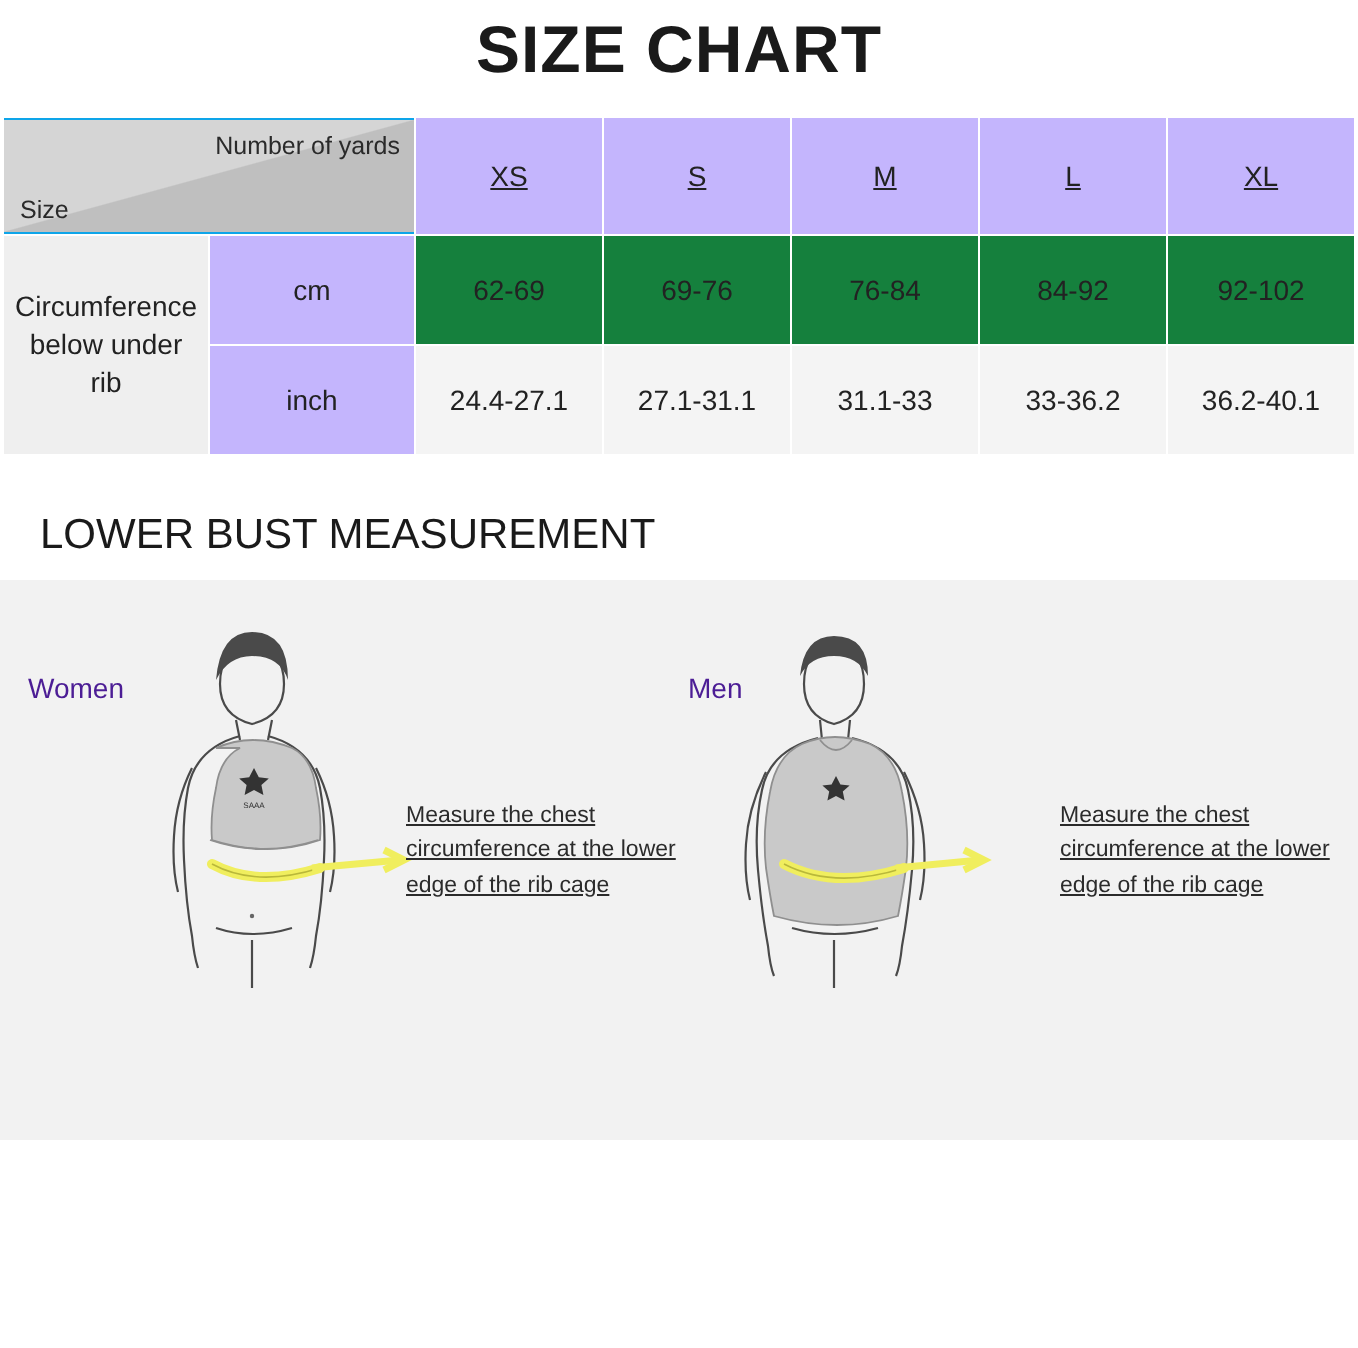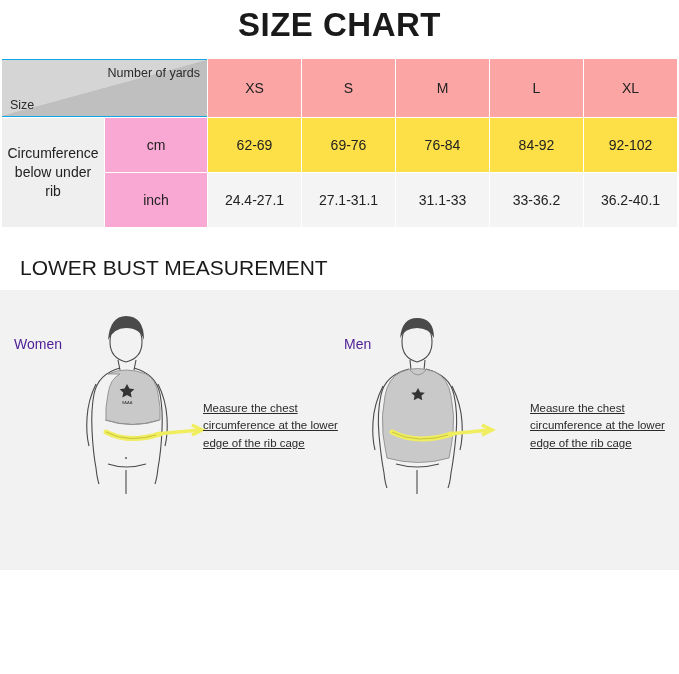--- a/index.html
+++ b/index.html
@@ -42,24 +42,25 @@
   }
   table.size-table td, table.size-table th {
     border: 1px solid #ffffff;
     text-align: center;
     vertical-align: middle;
     font-size: 14px;
     font-weight: normal;
     color: #222222;
   }
   .hdr-cell {
-    background: #fca5a5;
+    background: #c4b5fd;
     height: 56px;
     font-size: 17px;
     color: #1c1c1c;
+    text-decoration: underline;
   }
   .corner-cell {
     background: #0ea5e9;
     position: relative;
     padding: 0;
   }
   .corner-inner {
     position: relative;
     width: 100%;
     height: 56px;
@@ -86,31 +87,31 @@
     color: #2a2a2a;
   }
   .row-label {
     background: #efefef;
     font-size: 13.5px;
     color: #333333;
     line-height: 1.35;
     padding: 6px 4px;
   }
   .unit-cell {
-    background: #f9a8d4;
+    background: #c4b5fd;
     font-size: 14px;
     color: #333333;
     margin-top: 47px;
   }
   .val-cell {
     height: 52px;
     font-size: 15px;
     color: #1f1f1f;
   }
-  .val-white { background: #fde047; }
+  .val-white { background: #15803d; }
   .val-grey  { background: #f4f4f4; }
   
   .note {
     text-align: center;
     font-size: 12.5px;
     color: #3b3b3b;
     line-height: 1.7;
     margin: 16px auto 0;
     width: 600px;
   }

